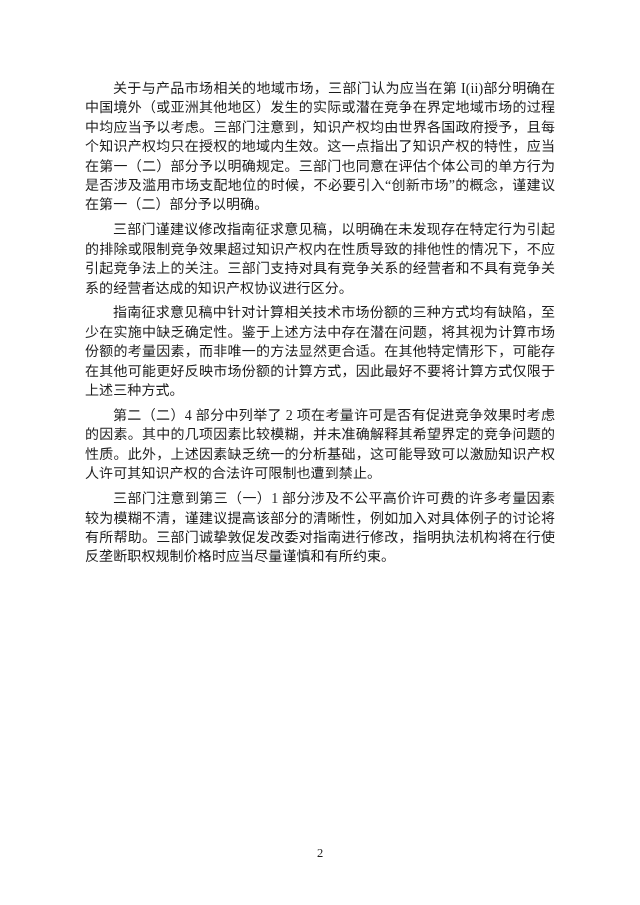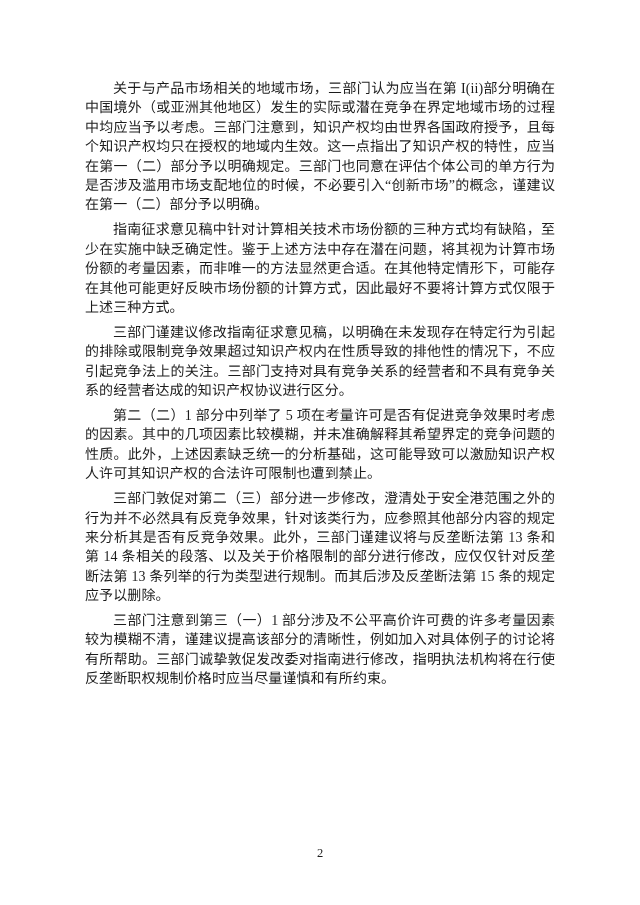--- a/index.html
+++ b/index.html
@@ -50,22 +50,21 @@
     line-height: 16px;
     color: #1c1c1c;
   }
 </style>
 </head>
 <body>
 
 <div class="page">
   <div class="doc-body">
     <p>关于与产品市场相关的地域市场，三部门认为应当在第 I(ii)部分明确在中国境外（或亚洲其他地区）发生的实际或潜在竞争在界定地域市场的过程中均应当予以考虑。三部门注意到，知识产权均由世界各国政府授予，且每个知识产权均只在授权的地域内生效。这一点指出了知识产权的特性，应当在第一（二）部分予以明确规定。三部门也同意在评估个体公司的单方行为是否涉及滥用市场支配地位的时候，不必要引入“创新市场”的概念，谨建议在第一（二）部分予以明确。</p>
+    <p>三部门谨建议修改指南征求意见稿，以明确在未发现存在特定行为引起的排除或限制竞争效果超过知识产权内在性质导致的排他性的情况下，不应引起竞争法上的关注。三部门支持对具有竞争关系的经营者和不具有竞争关系的经营者达成的知识产权协议进行区分。</p>
     <p>指南征求意见稿中针对计算相关技术市场份额的三种方式均有缺陷，至少在实施中缺乏确定性。鉴于上述方法中存在潜在问题，将其视为计算市场份额的考量因素，而非唯一的方法显然更合适。在其他特定情形下，可能存在其他可能更好反映市场份额的计算方式，因此最好不要将计算方式仅限于上述三种方式。</p>
-    <p>三部门谨建议修改指南征求意见稿，以明确在未发现存在特定行为引起的排除或限制竞争效果超过知识产权内在性质导致的排他性的情况下，不应引起竞争法上的关注。三部门支持对具有竞争关系的经营者和不具有竞争关系的经营者达成的知识产权协议进行区分。</p>
-    <p>第二（二）1 部分中列举了 5 项在考量许可是否有促进竞争效果时考虑的因素。其中的几项因素比较模糊，并未准确解释其希望界定的竞争问题的性质。此外，上述因素缺乏统一的分析基础，这可能导致可以激励知识产权人许可其知识产权的合法许可限制也遭到禁止。</p>
-    <p>三部门敦促对第二（三）部分进一步修改，澄清处于安全港范围之外的行为并不必然具有反竞争效果，针对该类行为，应参照其他部分内容的规定来分析其是否有反竞争效果。此外，三部门谨建议将与反垄断法第 13 条和第 14 条相关的段落、以及关于价格限制的部分进行修改，应仅仅针对反垄断法第 13 条列举的行为类型进行规制。而其后涉及反垄断法第 15 条的规定应予以删除。</p>
+    <p>第二（二）4 部分中列举了 2 项在考量许可是否有促进竞争效果时考虑的因素。其中的几项因素比较模糊，并未准确解释其希望界定的竞争问题的性质。此外，上述因素缺乏统一的分析基础，这可能导致可以激励知识产权人许可其知识产权的合法许可限制也遭到禁止。</p>
     <p>三部门注意到第三（一）1 部分涉及不公平高价许可费的许多考量因素较为模糊不清，谨建议提高该部分的清晰性，例如加入对具体例子的讨论将有所帮助。三部门诚挚敦促发改委对指南进行修改，指明执法机构将在行使反垄断职权规制价格时应当尽量谨慎和有所约束。</p>
   </div>
   <div class="page-footer">
     <span>2</span>
   </div>
 </div>
 
 </body></html>

